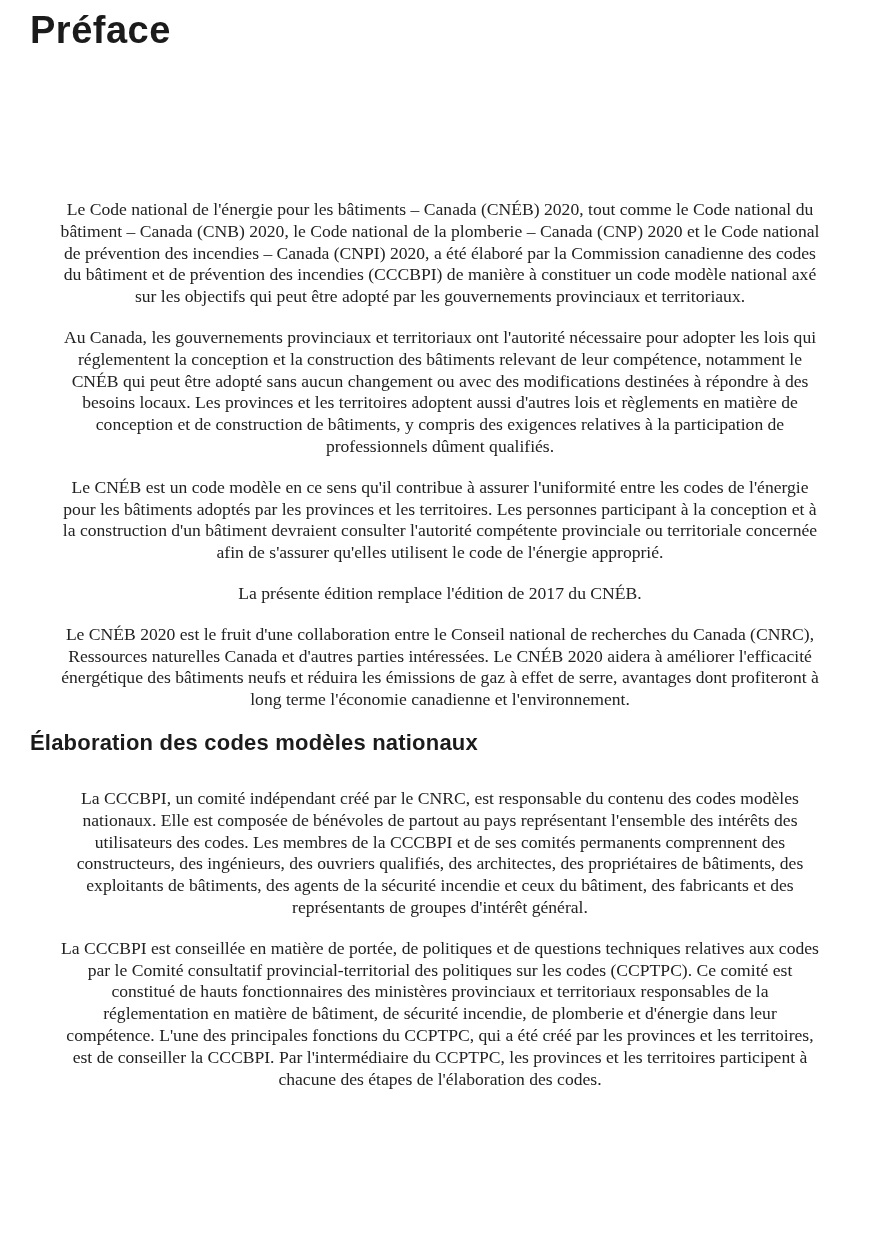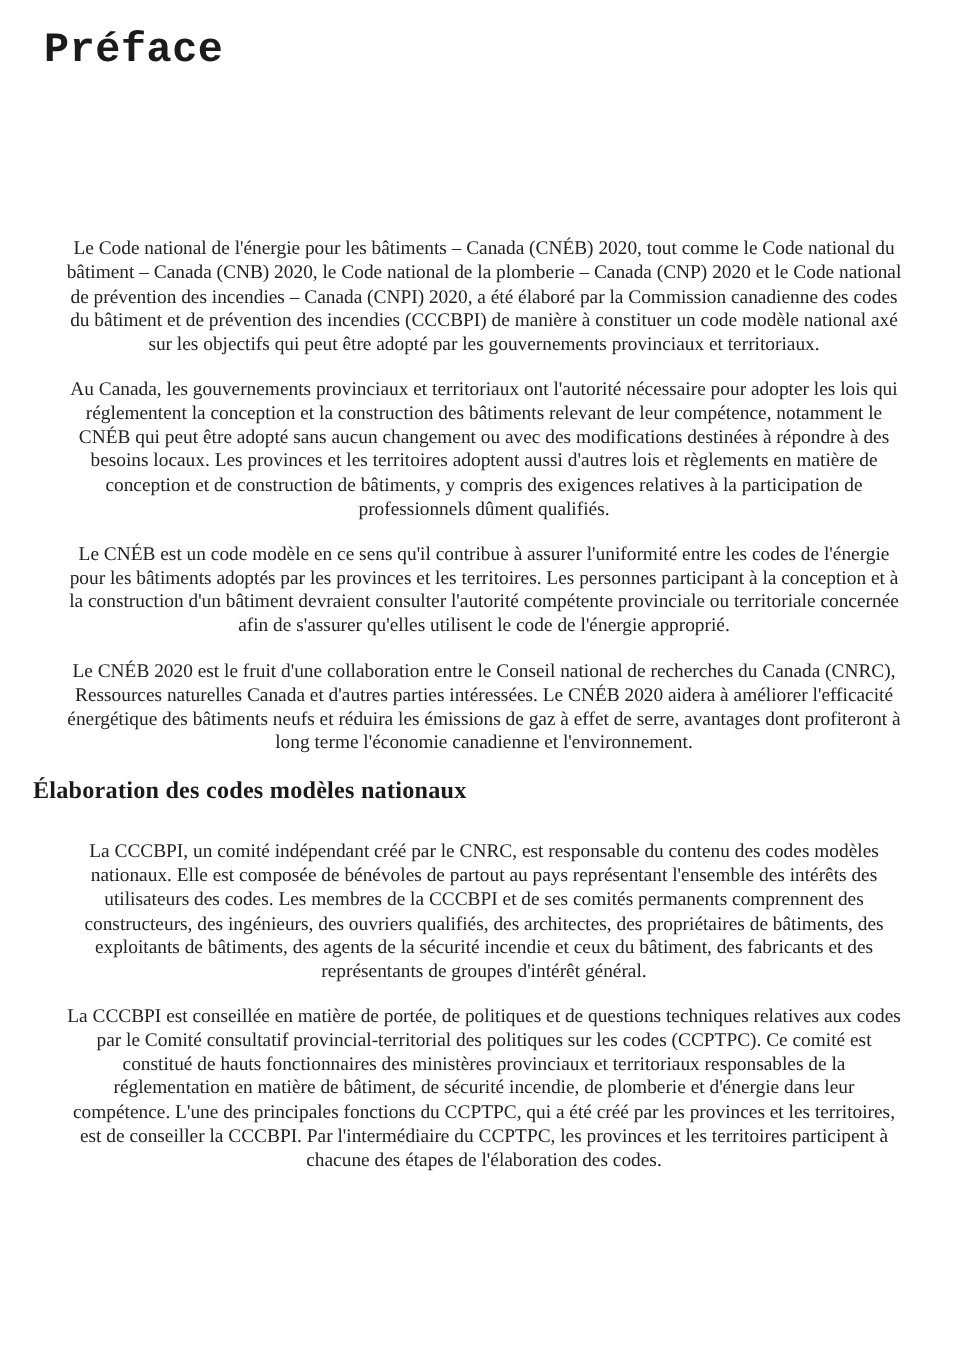--- a/index.html
+++ b/index.html
@@ -14,32 +14,32 @@
     overflow: hidden;
     color: #1e1e1e;
   }
   .page {
     position: relative;
     width: 876px;
     height: 1234px;
     background: #ffffff;
   }
   h1.page-title {
-    margin: 0 0 0 40px;
-    padding-top: 24px;
-    font-family: Liberation Mono, monospace;
+    margin: 0 0 0 30px;
+    padding-top: 8px;
+    font-family: Liberation Sans, sans-serif;
     font-weight: 700;
     font-size: 38px;
     line-height: 44px;
     letter-spacing: 0.5px;
     color: #1b1b1b;
   }
   h2.section-heading {
     margin: 14px 0 32px 30px;
-    font-family: Liberation Serif, serif;
+    font-family: Liberation Sans, sans-serif;
     font-weight: 700;
     font-size: 22px;
     line-height: 26px;
     letter-spacing: 0.2px;
     color: #1b1b1b;
   }
   .text-block {
     margin-left: 57px;
     width: 766px;
   }
@@ -59,20 +59,21 @@
 <body>
 
 <div class="page">
 
   <h1 class="page-title">Préface</h1>
 
   <section class="text-block intro">
     <p>Le Code national de l'énergie pour les bâtiments – Canada (CNÉB) 2020, tout comme le Code national du bâtiment – Canada (CNB) 2020, le Code national de la plomberie – Canada (CNP) 2020 et le Code national de prévention des incendies – Canada (CNPI) 2020, a été élaboré par la Commission canadienne des codes du bâtiment et de prévention des incendies (CCCBPI) de manière à constituer un code modèle national axé sur les objectifs qui peut être adopté par les gouvernements provinciaux et territoriaux.</p>
     <p>Au Canada, les gouvernements provinciaux et territoriaux ont l'autorité nécessaire pour adopter les lois qui réglementent la conception et la construction des bâtiments relevant de leur compétence, notamment le CNÉB qui peut être adopté sans aucun changement ou avec des modifications destinées à répondre à des besoins locaux. Les provinces et les territoires adoptent aussi d'autres lois et règlements en matière de conception et de construction de bâtiments, y compris des exigences relatives à la participation de professionnels dûment qualifiés.</p>
     <p>Le CNÉB est un code modèle en ce sens qu'il contribue à assurer l'uniformité entre les codes de l'énergie pour les bâtiments adoptés par les provinces et les territoires. Les personnes participant à la conception et à la construction d'un bâtiment devraient consulter l'autorité compétente provinciale ou territoriale concernée afin de s'assurer qu'elles utilisent le code de l'énergie approprié.</p>
+    <p>La présente édition remplace l'édition de 2017 du CNÉB.</p>
     <p>Le CNÉB 2020 est le fruit d'une collaboration entre le Conseil national de recherches du Canada (CNRC), Ressources naturelles Canada et d'autres parties intéressées. Le CNÉB 2020 aidera à améliorer l'efficacité énergétique des bâtiments neufs et réduira les émissions de gaz à effet de serre, avantages dont profiteront à long terme l'économie canadienne et l'environnement.</p>
   </section>
 
   <h2 class="section-heading">Élaboration des codes modèles nationaux</h2>
 
   <section class="text-block">
     <p>La CCCBPI, un comité indépendant créé par le CNRC, est responsable du contenu des codes modèles nationaux. Elle est composée de bénévoles de partout au pays représentant l'ensemble des intérêts des utilisateurs des codes. Les membres de la CCCBPI et de ses comités permanents comprennent des constructeurs, des ingénieurs, des ouvriers qualifiés, des architectes, des propriétaires de bâtiments, des exploitants de bâtiments, des agents de la sécurité incendie et ceux du bâtiment, des fabricants et des représentants de groupes d'intérêt général.</p>
     <p>La CCCBPI est conseillée en matière de portée, de politiques et de questions techniques relatives aux codes par le Comité consultatif provincial-territorial des politiques sur les codes (CCPTPC). Ce comité est constitué de hauts fonctionnaires des ministères provinciaux et territoriaux responsables de la réglementation en matière de bâtiment, de sécurité incendie, de plomberie et d'énergie dans leur compétence. L'une des principales fonctions du CCPTPC, qui a été créé par les provinces et les territoires, est de conseiller la CCCBPI. Par l'intermédiaire du CCPTPC, les provinces et les territoires participent à chacune des étapes de l'élaboration des codes.</p>
   </section>
 

